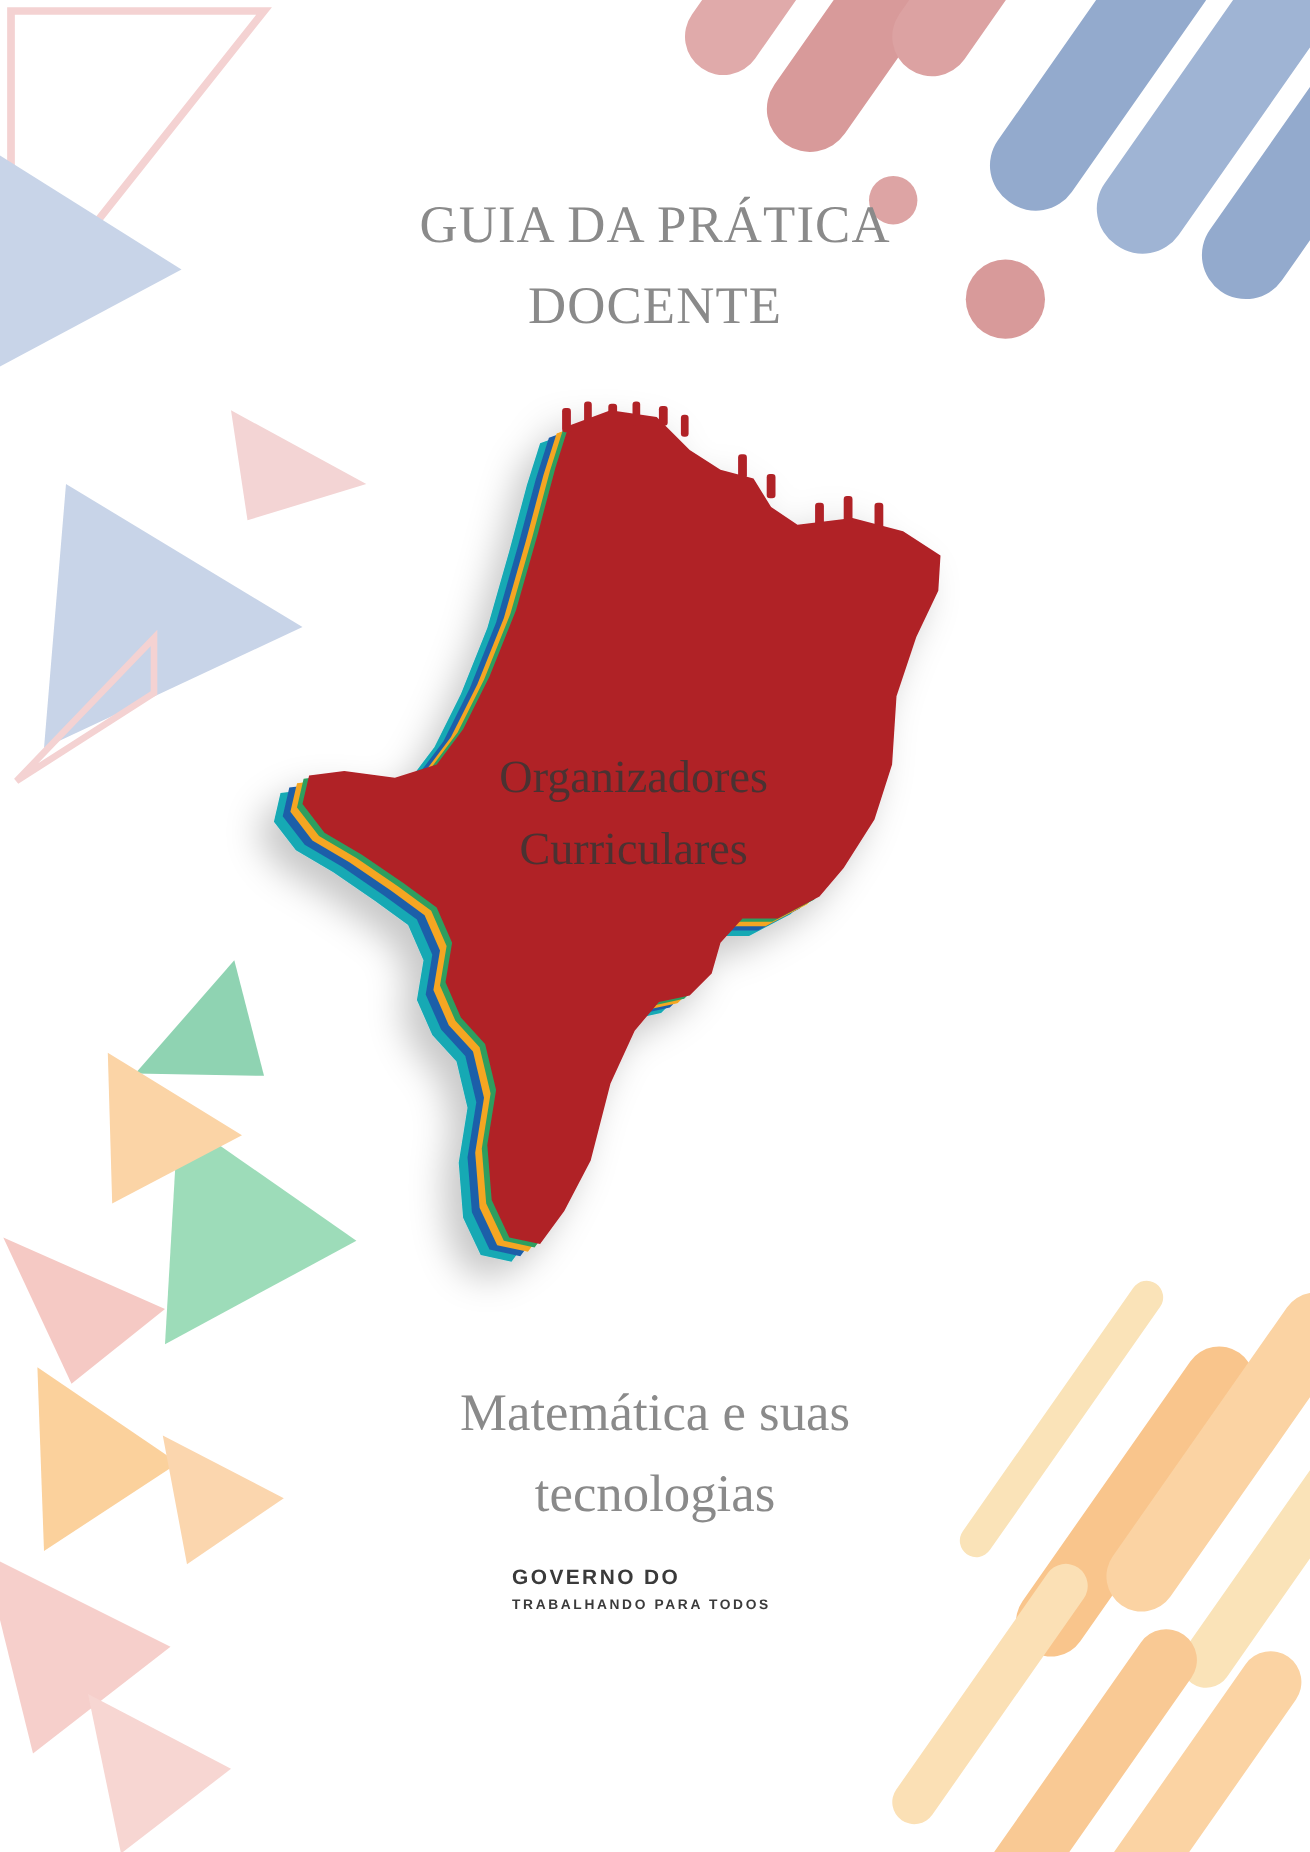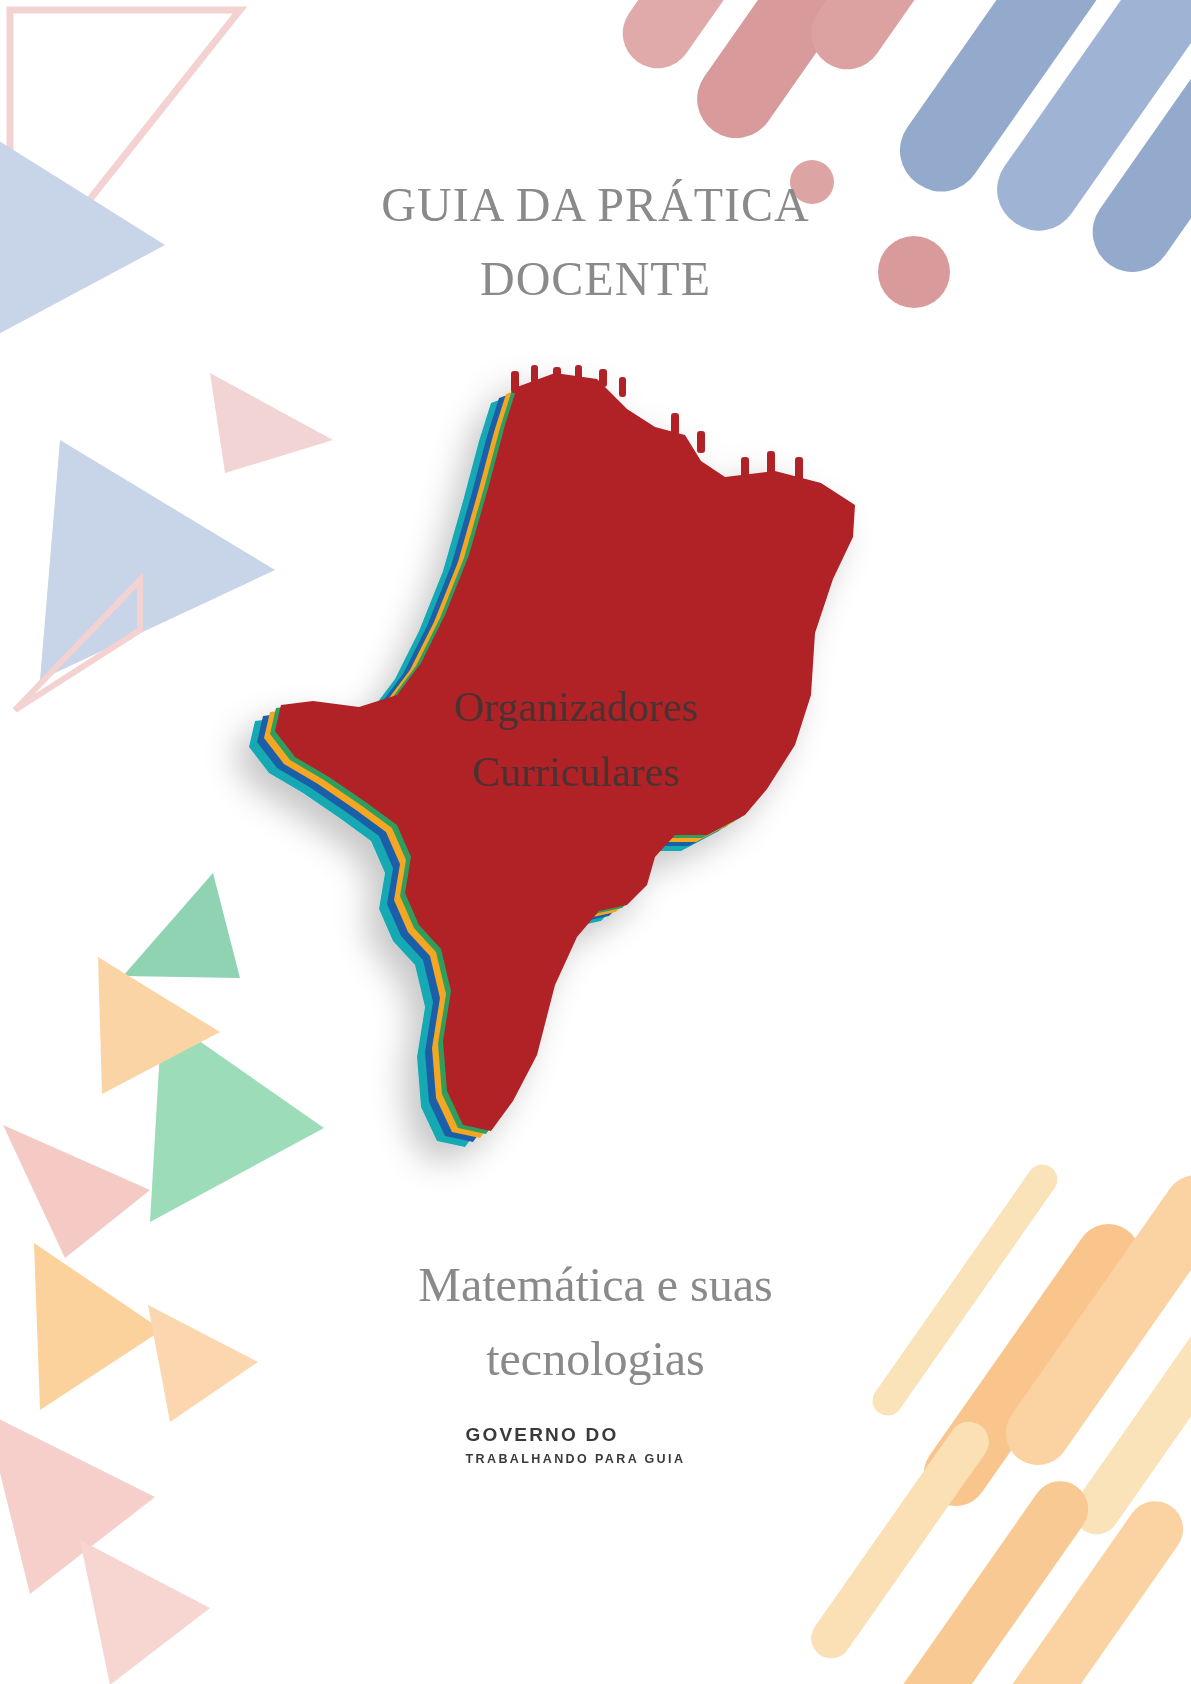--- a/index.html
+++ b/index.html
@@ -276,16 +276,16 @@
     <span>Curriculares</span>
   </div>
 
   <div class="subtitle">
     <span>Matemática e suas</span>
     <span>tecnologias</span>
   </div>
 
   <div class="logo">
     <div class="logo-top">GOVERNO DO</div>
-    <div class="logo-bottom">TRABALHANDO PARA GUIA</div>
+    <div class="logo-bottom">TRABALHANDO PARA TODOS</div>
   </div>
 
 </div>
 
 </body></html>

